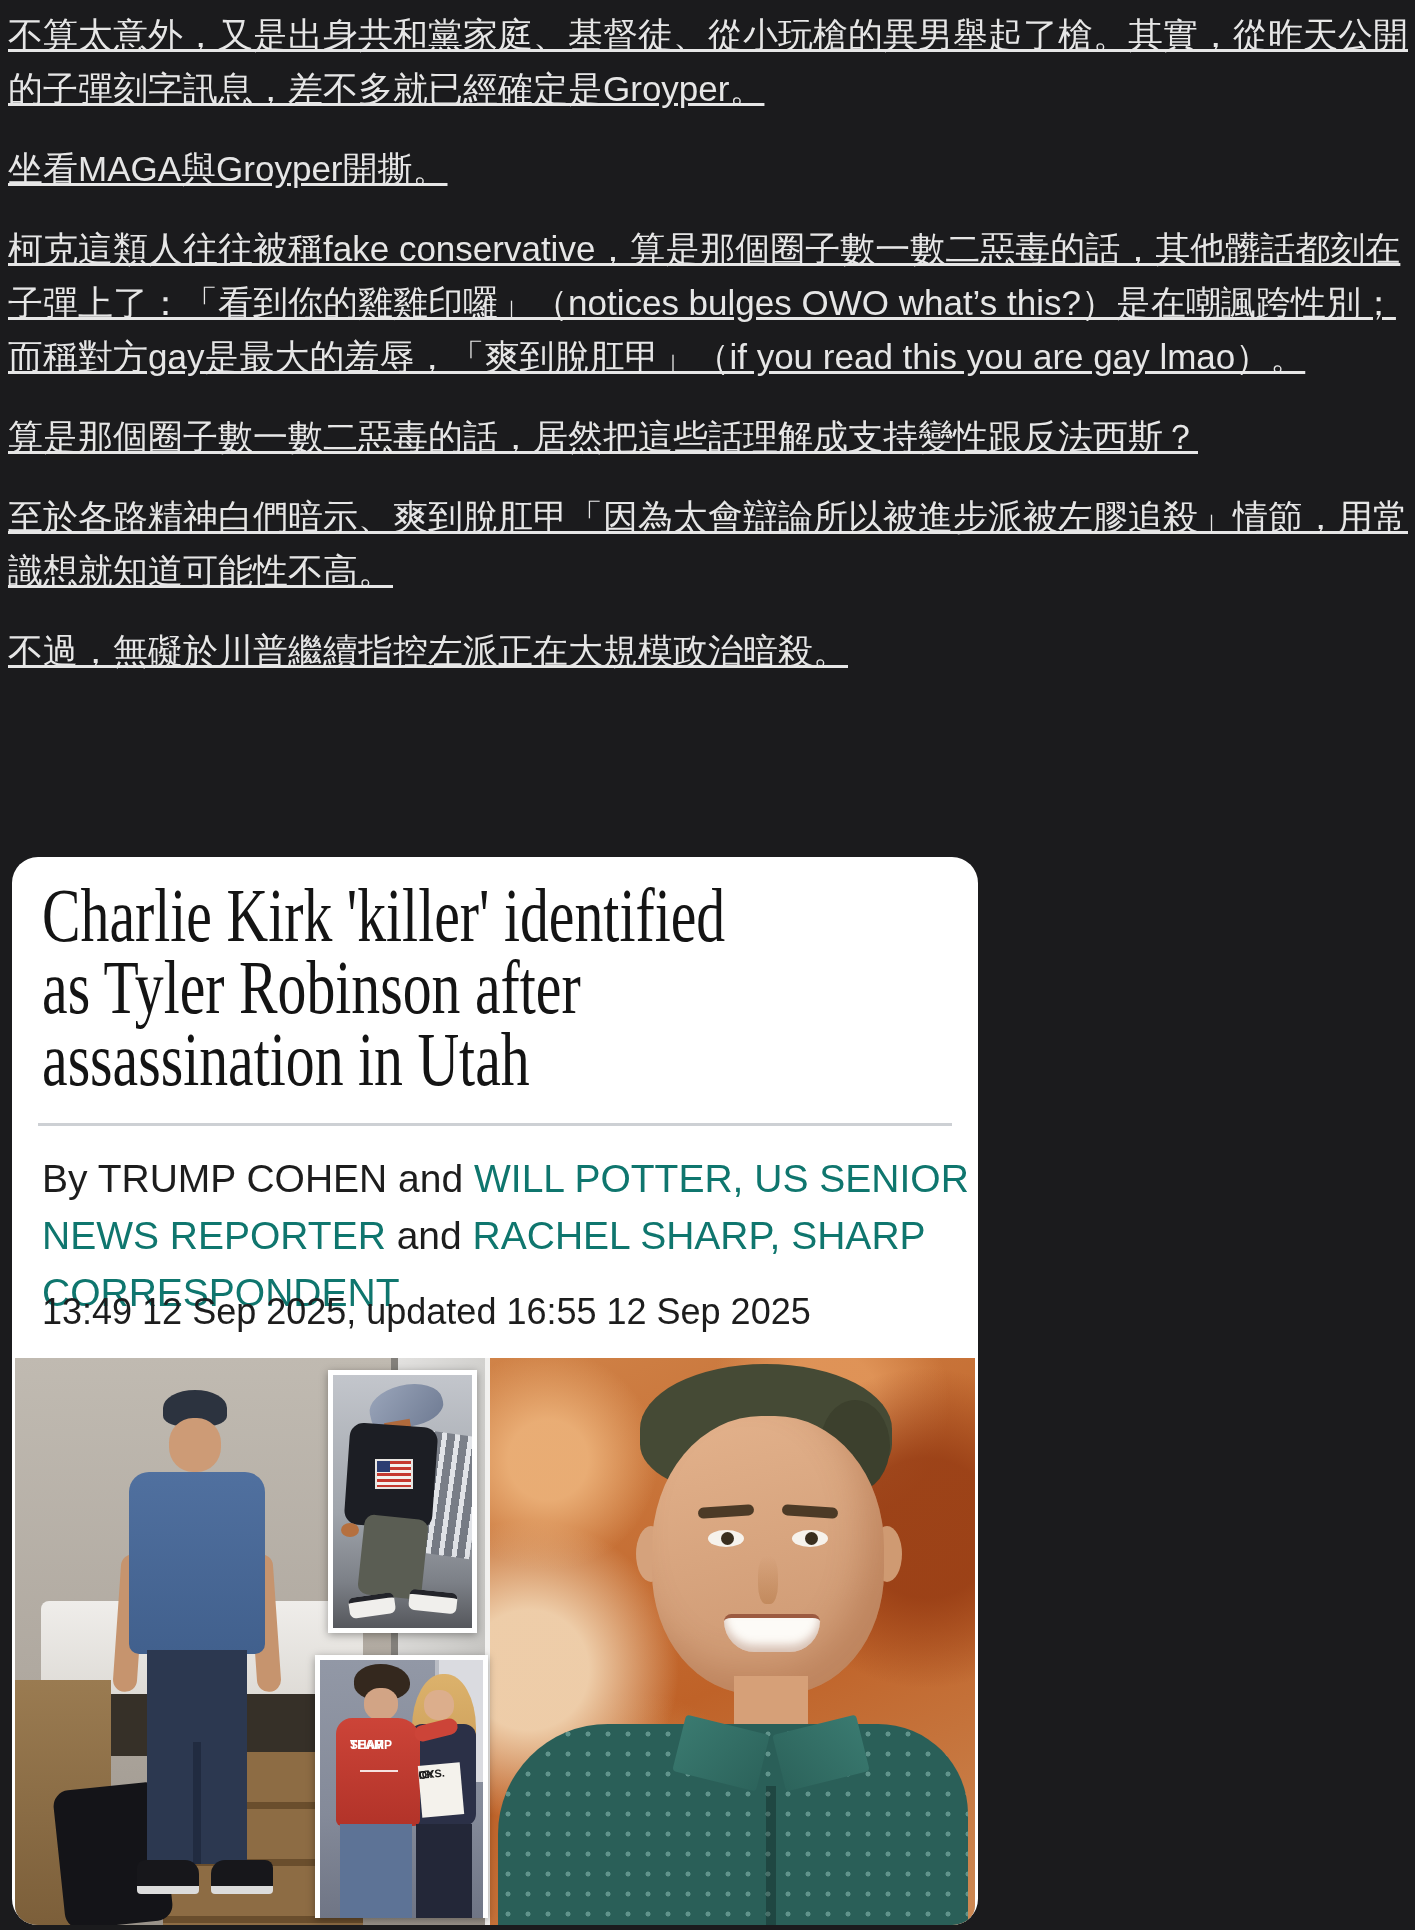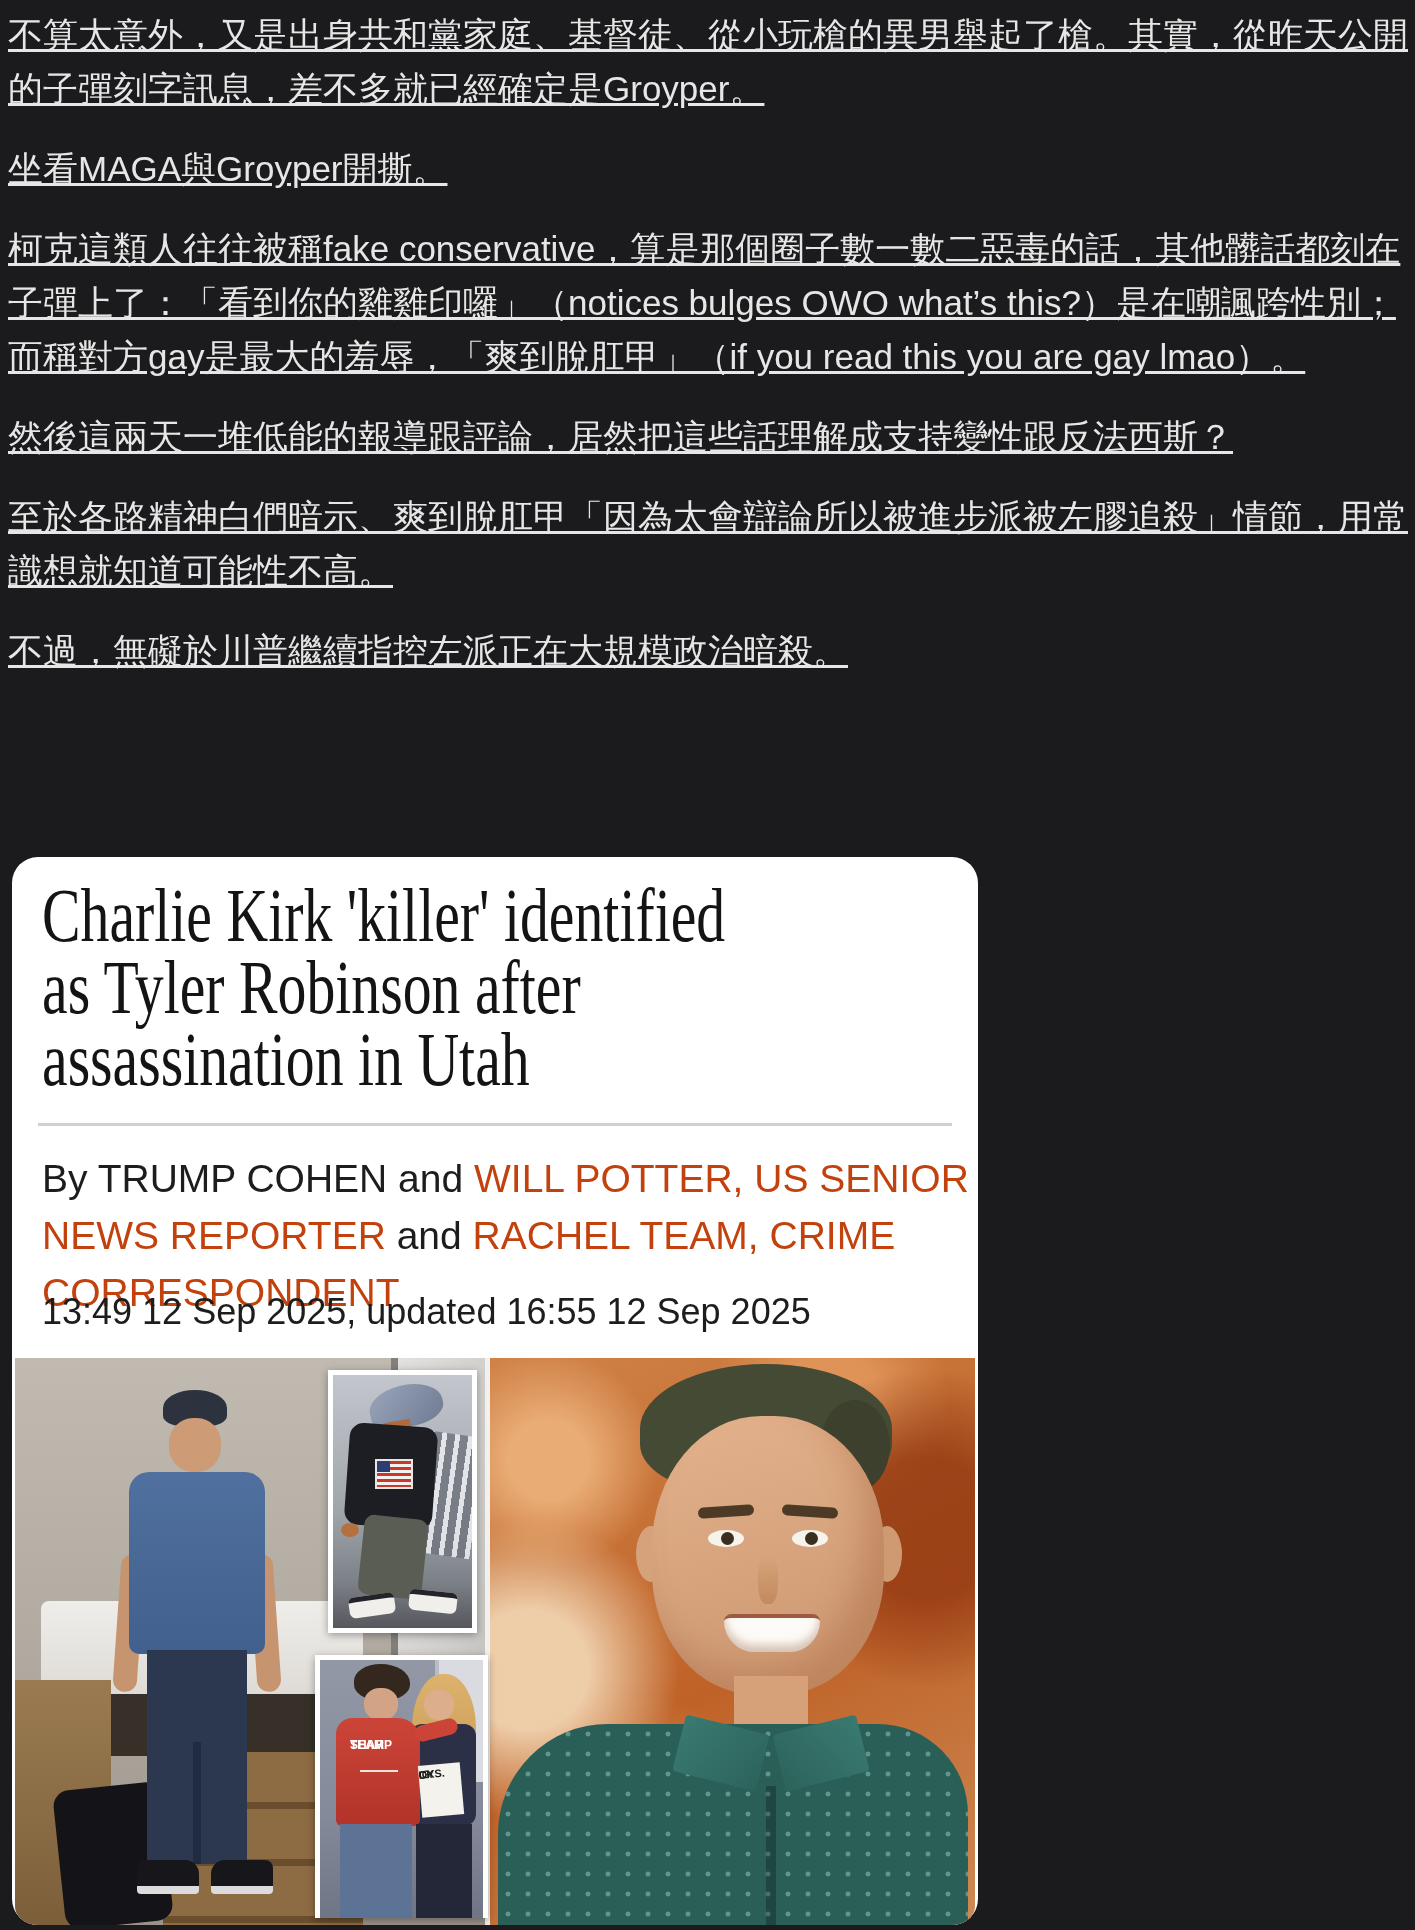--- a/index.html
+++ b/index.html
@@ -12,21 +12,21 @@
   
   .article-card{position:absolute;left:12px;top:857px;width:966px;height:1068px;
                 background:#ffffff;border-radius:26px;overflow:hidden;}
   .headline{position:absolute;left:30px;top:22px;width:910px;}
   .headline-line{font-family:"Liberation Serif",serif;font-size:76px;line-height:72px;
                  color:#141414;white-space:nowrap;transform:scaleX(.76);transform-origin:0 50%;}
   .divider{position:absolute;left:26px;right:26px;top:266px;height:3px;background:#cdd0d4;}
   .byline{position:absolute;left:30px;top:293px;width:910px;font-size:39px;line-height:57px;
           color:#1d1d1d;font-weight:400;}
   .byline span{white-space:pre;}
-  .byline .blue{color:#c2410c;}
+  .byline .blue{color:#0f766e;}
   .timestamp{position:absolute;left:30px;top:434px;font-size:36px;color:#1d1d1d;}
   
   .montage{position:absolute;left:3px;top:501px;width:960px;height:567px;
            border-radius:0 0 20px 20px;overflow:hidden;background:#b6b0a7;}
   .montage div{position:absolute;}
   .dorm{left:0;top:0;width:470px;height:567px;
         background:linear-gradient(180deg,#c0bab1 0%,#b0a9a0 55%,#9a938a 100%);}
   .mirror{left:376px;top:0;width:94px;height:420px;border-left:7px solid #83807b;
           background:linear-gradient(100deg,#e2e1df 0%,#cfcecb 60%,#bfbebb 100%);}
   .bed{left:26px;top:243px;width:322px;height:96px;border-radius:8px;
@@ -123,38 +123,38 @@
 </style>
 </head>
 <body>
 
 <div class="screen">
 
   <div class="post-text">
     <p>不算太意外，又是出身共和黨家庭、基督徒、從小玩槍的異男舉起了槍。其實，從昨天公開的子彈刻字訊息，差不多就已經確定是Groyper。</p>
     <p>坐看MAGA與Groyper開撕。</p>
     <p>柯克這類人往往被稱fake conservative，算是那個圈子數一數二惡毒的話，其他髒話都刻在子彈上了：「看到你的雞雞印囉」（notices bulges OWO what’s this?）是在嘲諷跨性別；而稱對方gay是最大的羞辱，「爽到脫肛甲」（if you read this you are gay lmao）。</p>
-    <p>然後這兩天一堆低能的報導跟評論，居然把這些話理解成支持變性跟反法西斯？</p>
+    <p>算是那個圈子數一數二惡毒的話，居然把這些話理解成支持變性跟反法西斯？</p>
     <p>至於各路精神白們暗示、爽到脫肛甲「因為太會辯論所以被進步派被左膠追殺」情節，用常識想就知道可能性不高。</p>
     <p>不過，無礙於川普繼續指控左派正在大規模政治暗殺。</p>
   </div>
 
   <div class="article-card">
 
     <div class="headline">
       <div class="headline-line">Charlie Kirk 'killer' identified</div>
       <div class="headline-line">as Tyler Robinson after</div>
       <div class="headline-line">assassination in Utah</div>
     </div>
 
     <div class="divider"></div>
 
     <div class="byline">
       <div><span>By TRUMP COHEN and </span><span class="blue">WILL POTTER, US SENIOR</span></div>
-      <div><span class="blue">NEWS REPORTER</span><span> and </span><span class="blue">RACHEL TEAM, CRIME</span></div>
+      <div><span class="blue">NEWS REPORTER</span><span> and </span><span class="blue">RACHEL SHARP, SHARP</span></div>
       <div><span class="blue">CORRESPONDENT</span></div>
     </div>
 
     <div class="timestamp">13:49 12 Sep 2025, updated 16:55 12 Sep 2025</div>
 
     <div class="montage">
 
       <div class="dorm">
         <div class="mirror"></div>
         <div class="bed"></div>

